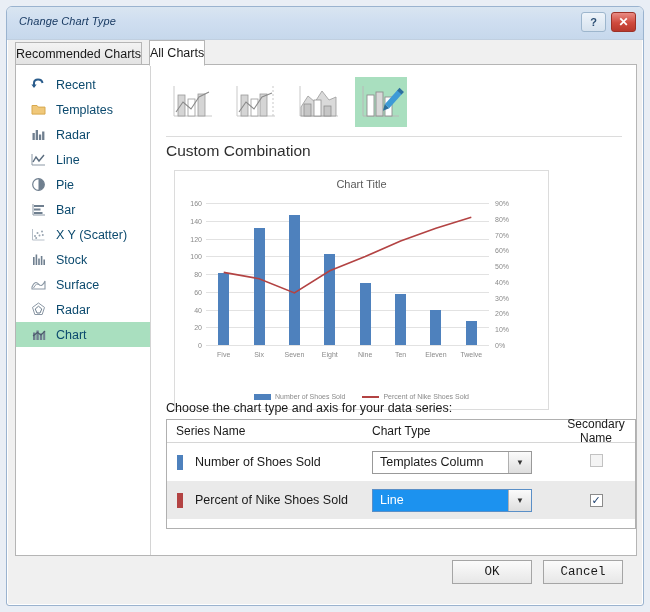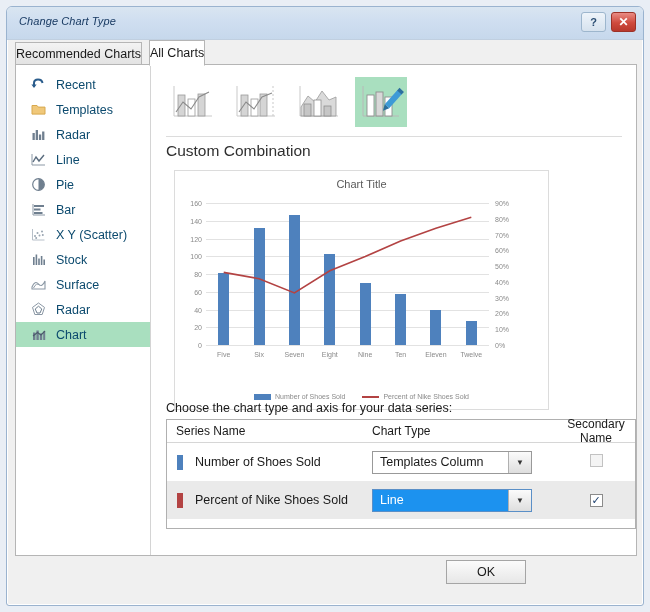--- a/index.html
+++ b/index.html
@@ -211,21 +211,21 @@
   }
   .chk{
     width:13px;height:13px;border:1px solid #8b8b8b;background:#fff;
     display:inline-flex;align-items:center;justify-content:center;
     font-size:11px;color:#1b3f6e;line-height:1;box-sizing:border-box;
   }
   .chk.dim{border-color:#c2c2c2;background:#f4f4f4;}
 
   
   .footer{
-    position:absolute;left:0;right:12px;bottom:0;height:56px;
+    position:absolute;left:0;right:6px;bottom:0;height:56px;font-family:Liberation Mono, monospace;
   }
   .btn{
     position:absolute;top:11px;width:80px;height:24px;
     border:1px solid #a5a5a5;
     background:linear-gradient(to bottom,#fbfbfb,#e7e7e7);
     display:flex;align-items:center;justify-content:center;
     font-size:12.5px;color:#1a1a1a;box-sizing:border-box;
   }
   #ok-btn{right:105px;}
   #cancel-btn{right:14px;}
@@ -531,15 +531,16 @@
             <span class="chk">✓</span>
           </div>
         </div>
       </div>
 
     </div>
   </div>
 
   <div class="footer">
     <div class="btn" id="ok-btn">OK</div>
+    <div class="btn" id="cancel-btn">Cancel</div>
   </div>
 
 </div>
 
 </body></html>

